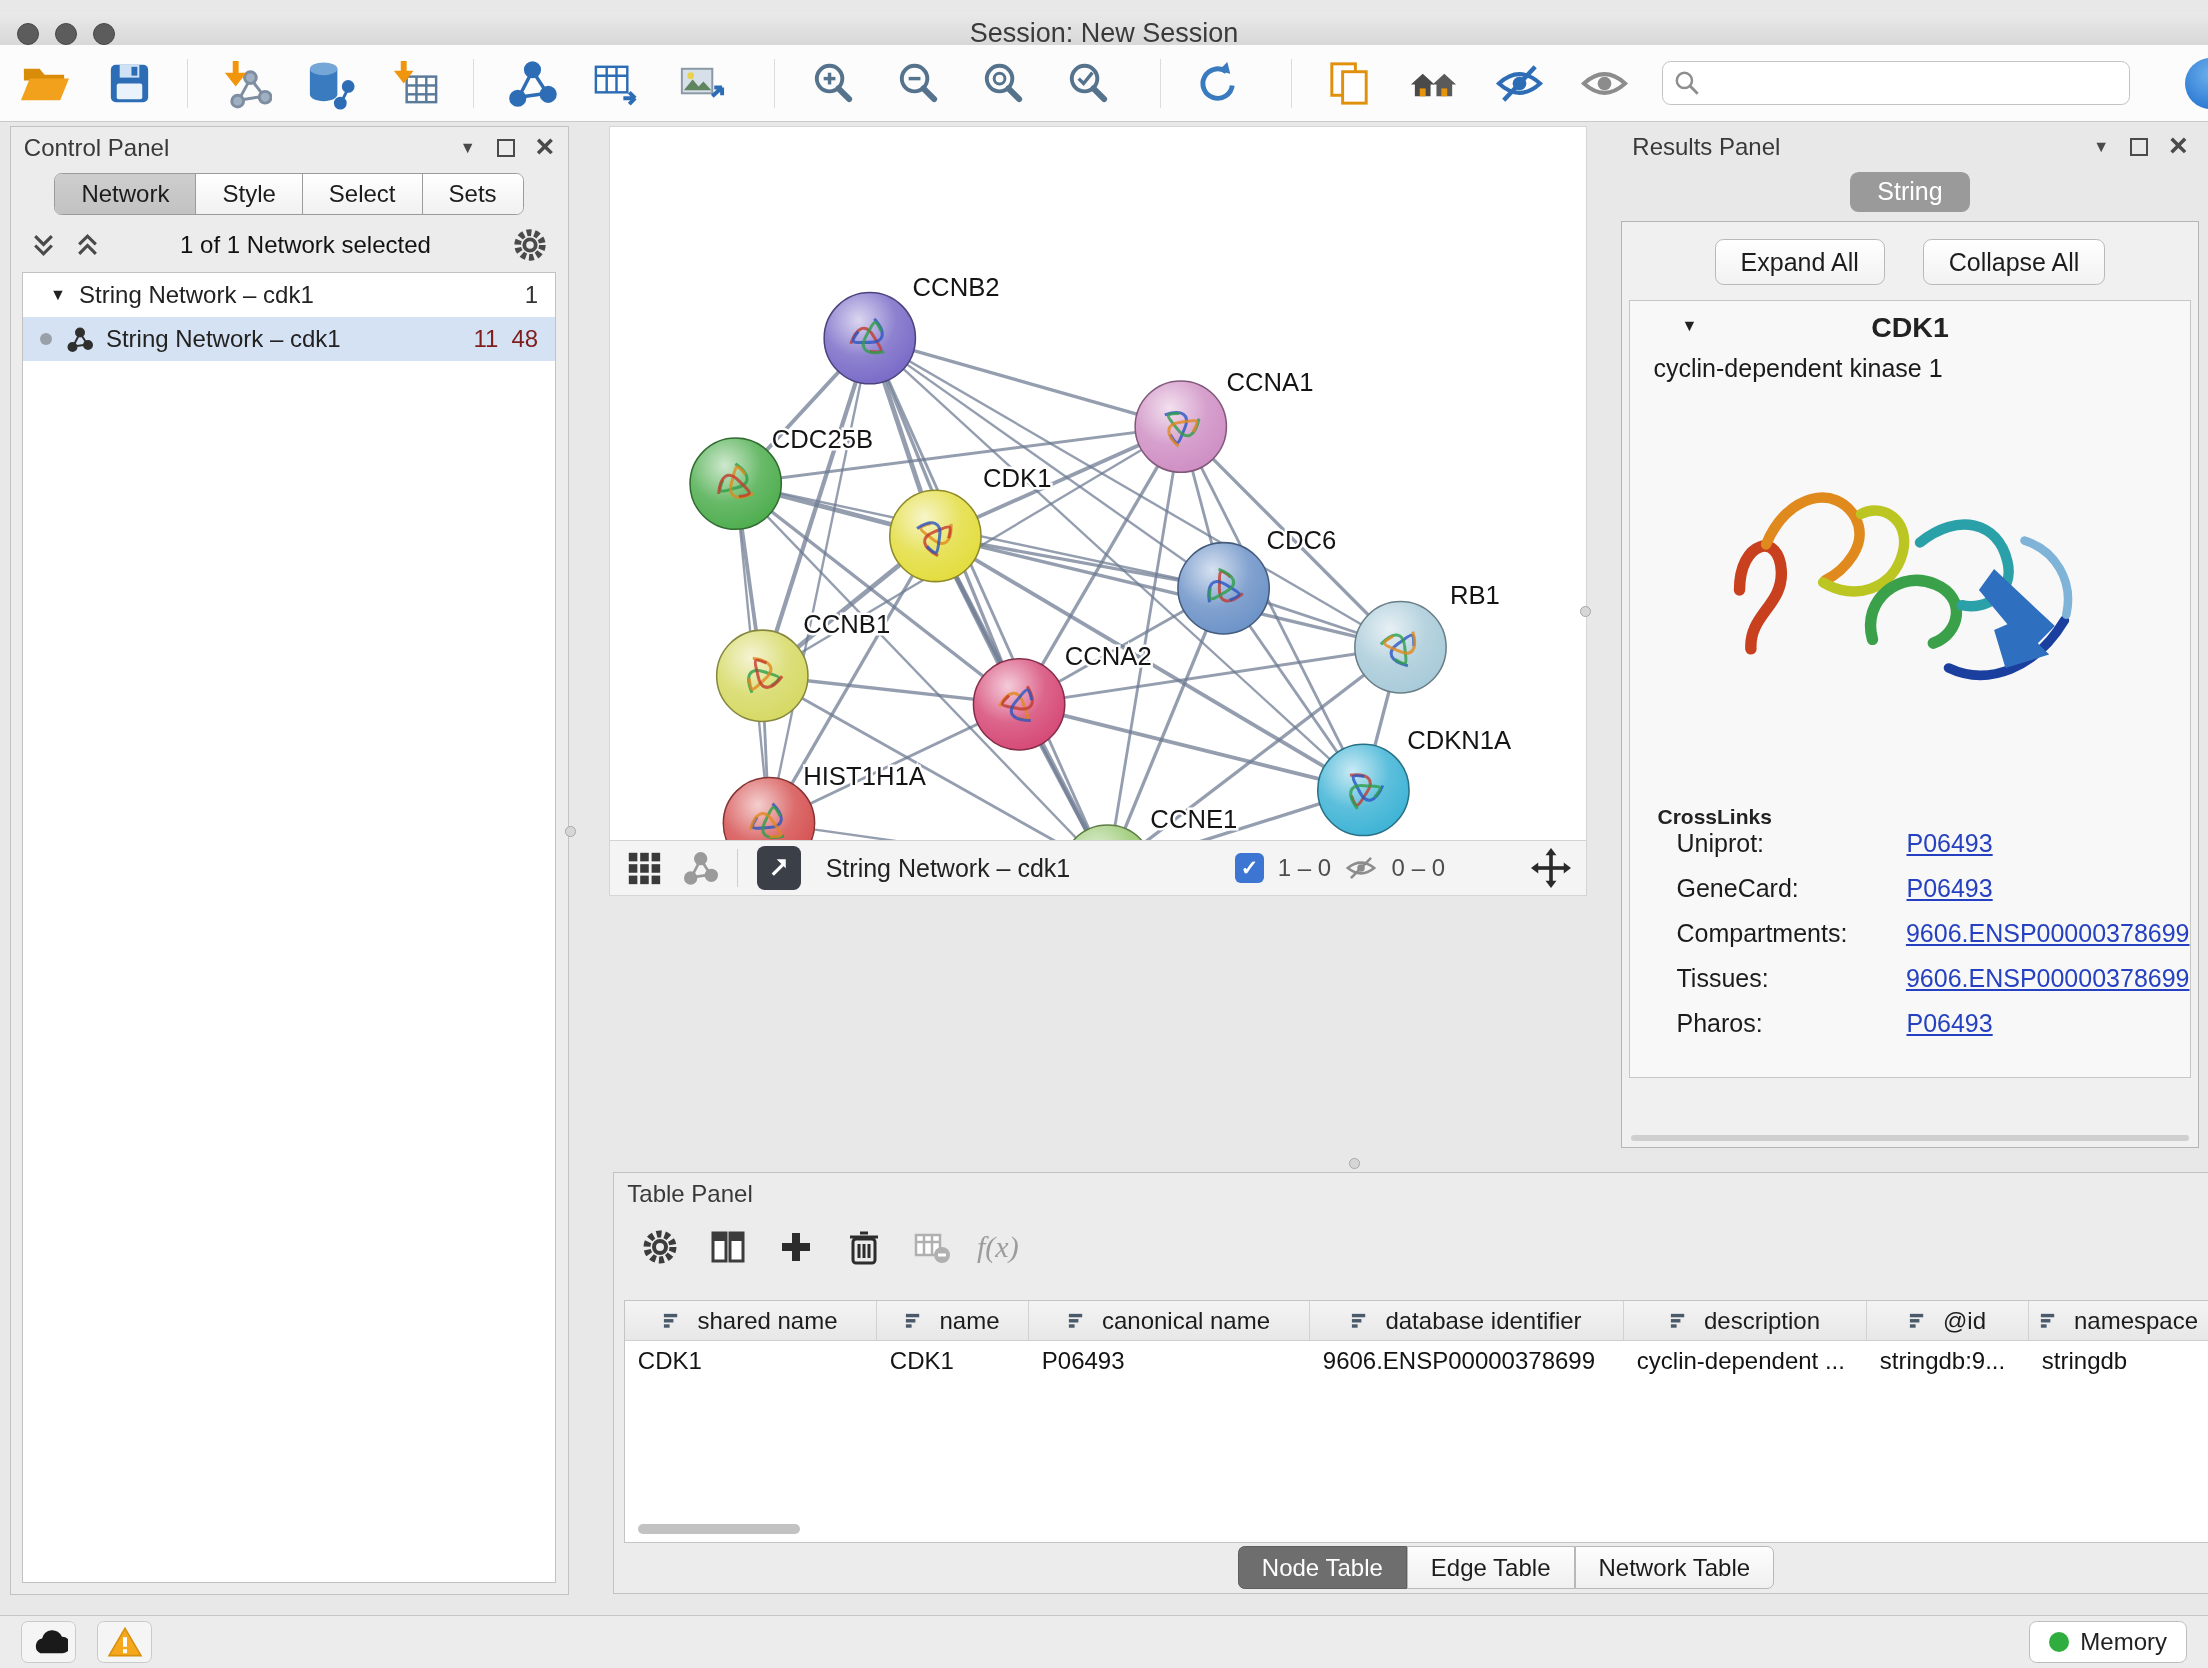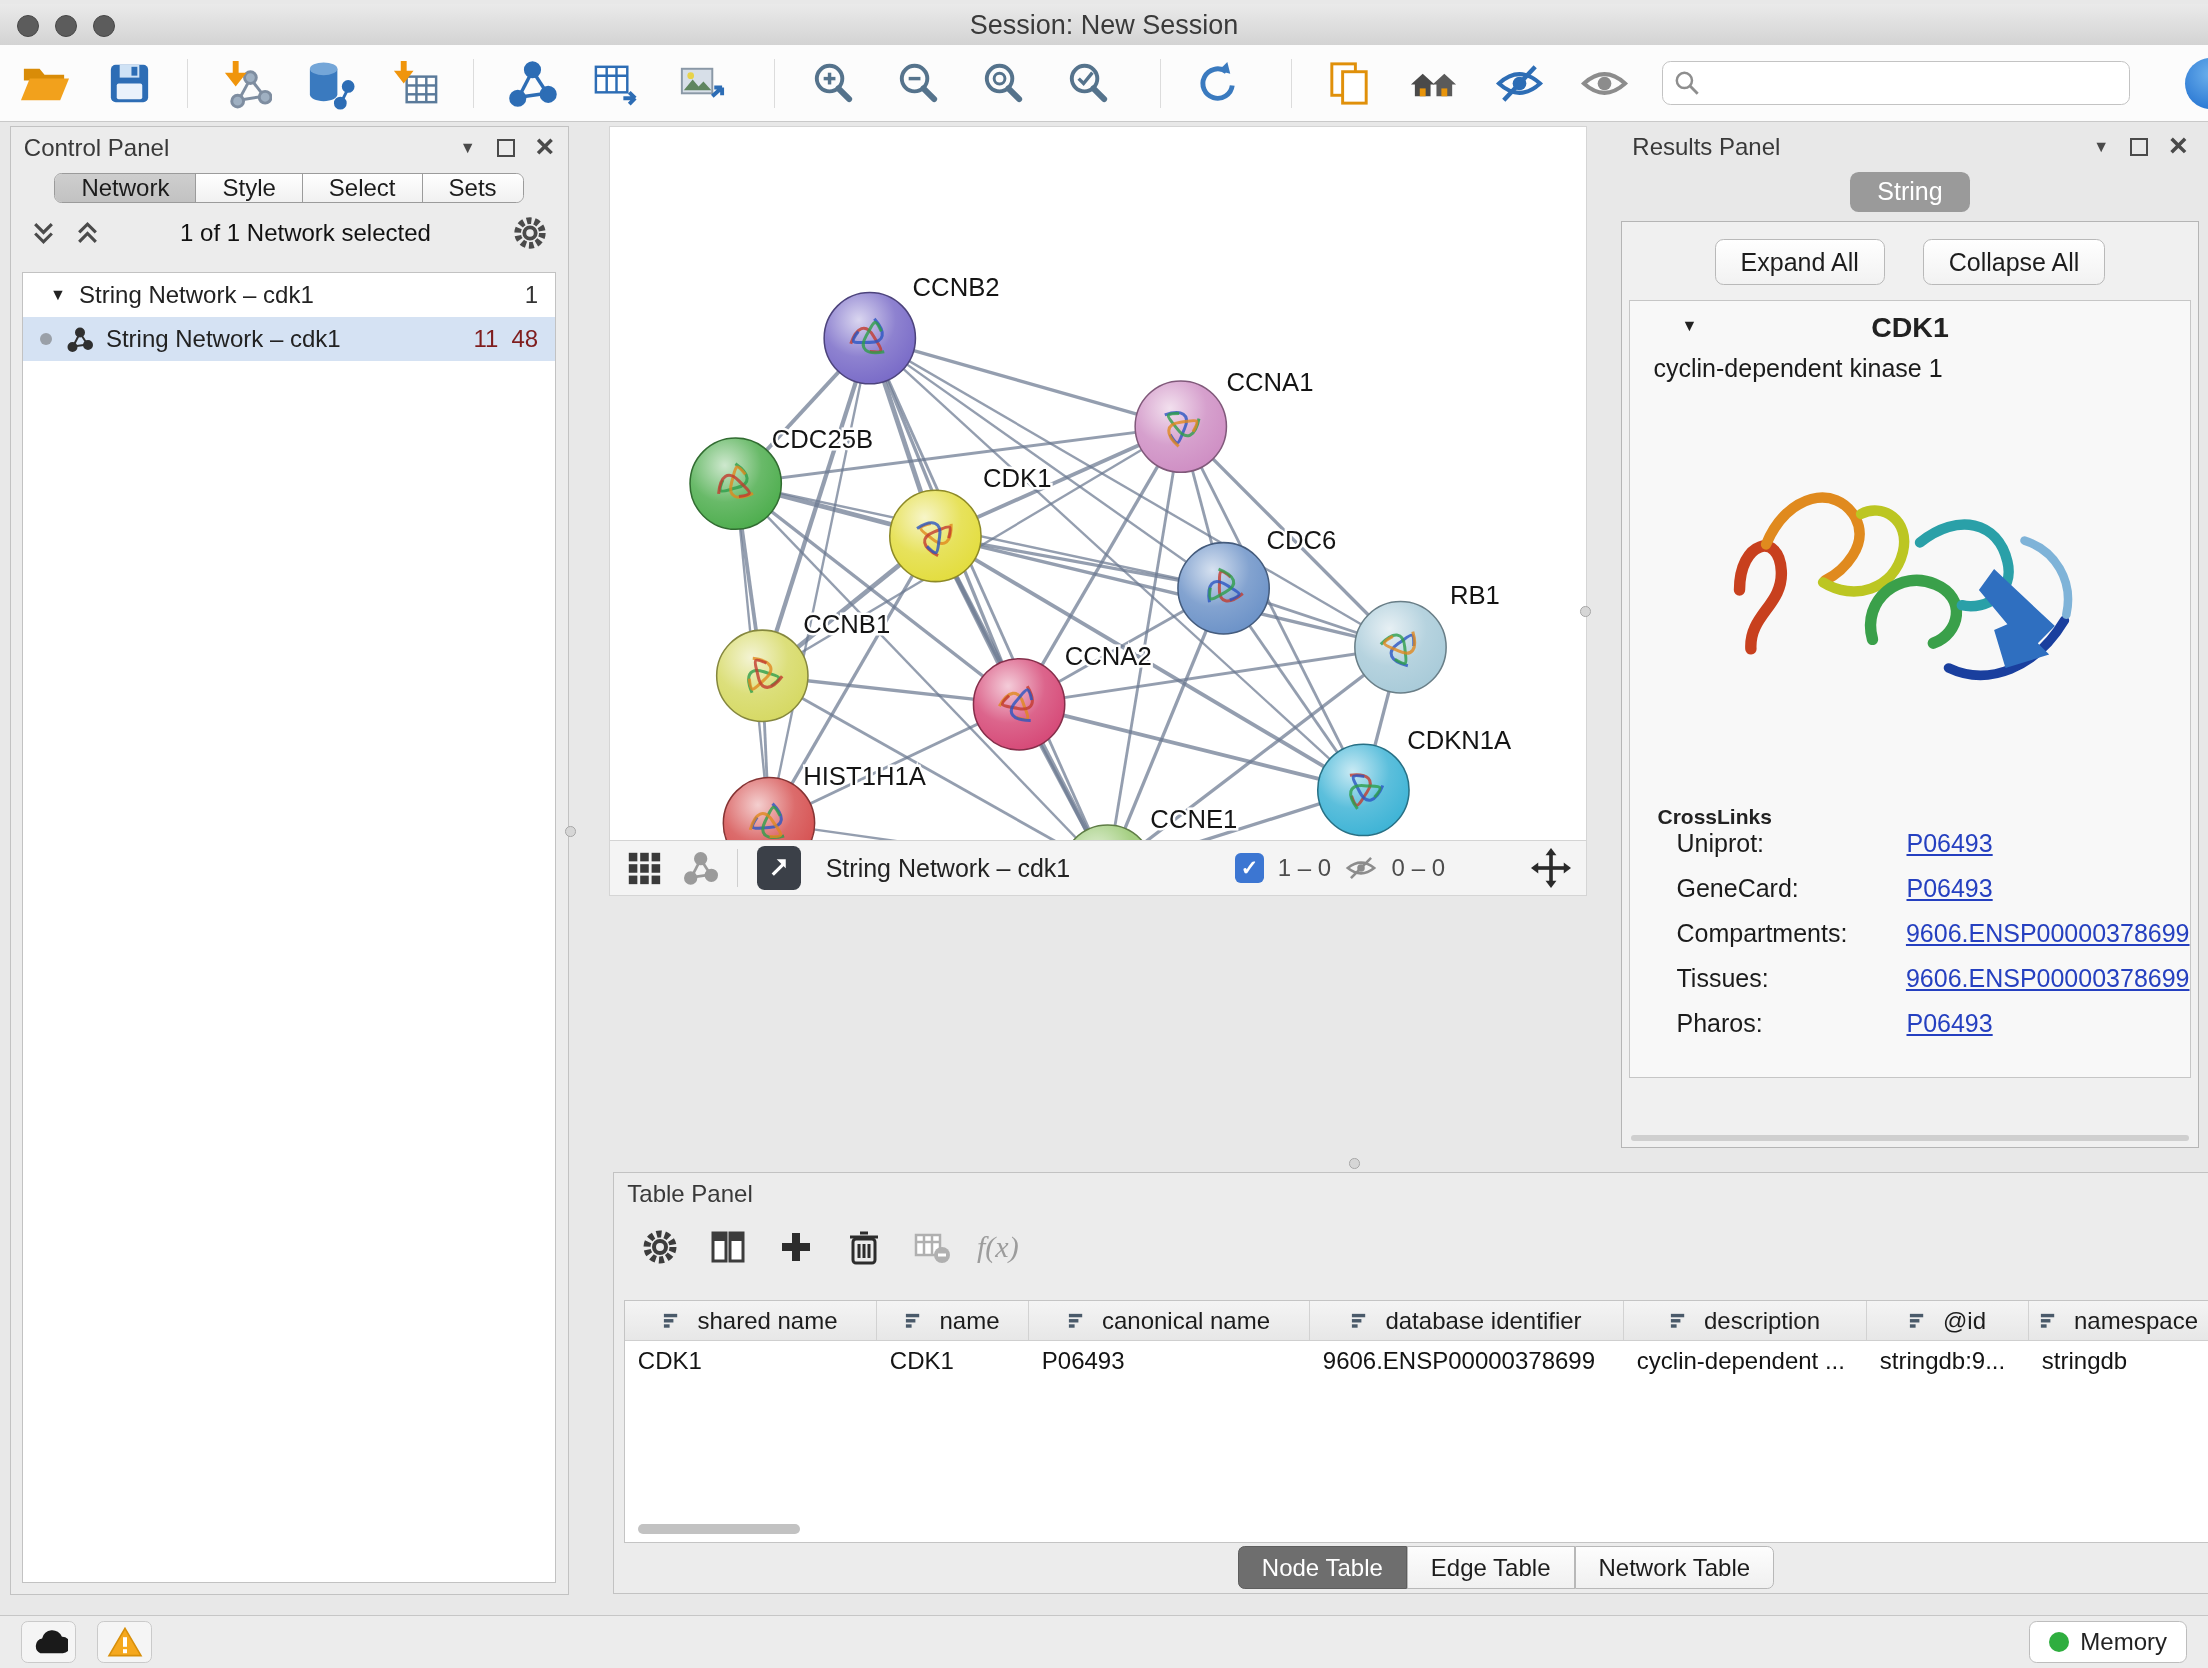--- a/index.html
+++ b/index.html
@@ -1,20 +1,20 @@
 <!DOCTYPE html>
 <html style="font-size:15px"><head>
 <meta charset="utf-8">
 <style>
   *{margin:0;padding:0;box-sizing:border-box}
   html,body{width:2208px;height:1668px;overflow:hidden}
   body{font-family:"Liberation Sans",sans-serif;font-size:24px;color:#222;background:#e8e8e8;position:relative}
 
   
-  .titlebar{position:absolute;left:0;top:4px;width:100%;height:44px;background:linear-gradient(#eaeaea,#d2d2d2);border-bottom:1px solid #aaa;display:flex;align-items:center;justify-content:center}
+  .titlebar{position:absolute;left:0;top:12px;width:100%;height:44px;background:linear-gradient(#eaeaea,#d2d2d2);border-bottom:1px solid #aaa;display:flex;align-items:center;justify-content:center}
   .traffic{position:absolute;left:17px;top:0;height:100%;display:flex;align-items:center;gap:16px}
   .light{width:22px;height:22px;border-radius:50%;background:#5c5c5c;border:1px solid #474747}
   .win-title{font-size:27px;color:#3a3a3a}
 
   
   .toolbar{position:absolute;left:0;top:45px;width:100%;height:77px;background:#fcfcfc;border-bottom:1px solid #c9c9c9;display:flex;align-items:center;padding:0 17px;gap:30px}
   .icon-btn{width:55px;height:55px;display:flex;align-items:center;justify-content:center;flex:0 0 auto}
   .tb-sep{width:1px;height:49px;background:#dcdcdc;flex:0 0 auto}
   .grp{margin-left:15px}
   .search-wrap{margin-left:auto;position:relative;flex:0 0 auto}
@@ -24,21 +24,21 @@
 
   
   .panel-header{height:42px;display:flex;align-items:center;padding:0 13.3px;font-size:24px;color:#393939}
   .panel-controls{margin-left:auto;display:flex;align-items:center;gap:21px;color:#4a4a4a}
   .tri{font-size:16px;line-height:1;cursor:default}
   .float-box{width:18px;height:18px;border:2.4px solid #4a4a4a;display:inline-block}
   .close-x{font-size:32px;font-weight:bold;line-height:1;margin-top:-3.8px}
 
   
   .control-panel{position:absolute;left:9.5px;top:126px;width:559px;height:1469px;background:#ececec;border:1px solid #c2c2c2}
-  .seg{display:flex;border:1px solid #9b9b9b;border-radius:7.6px;overflow:hidden;background:#f7f7f7;height:30px;width:max-content;margin:3.8px auto 7.6px}
+  .seg{display:flex;border:1px solid #9b9b9b;border-radius:7.6px;overflow:hidden;background:#f7f7f7;height:42px;width:max-content;margin:3.8px auto 7.6px}
   .seg-item{padding:0 26px;display:flex;align-items:center;font-size:24px;color:#1c1c1c;border-right:1px solid #9b9b9b;background:linear-gradient(#ffffff,#f1f1f1)}
   .seg-item:last-child{border-right:none}
   .seg-item.selected{background:linear-gradient(#cecece,#c2c2c2)}
   .tree-toolbar{height:46px;display:flex;align-items:center;padding:0 19px;gap:17px}
   .tree-toolbar .status{flex:1;text-align:center;color:#111}
   .tree-box{position:absolute;left:11.4px;right:11.4px;top:145px;bottom:11.4px;background:#fff;border:1px solid #c2c2c2;overflow:hidden}
   .tree-row{height:44px;display:flex;align-items:center;padding:0 17px;gap:13.3px;font-size:24px}
   .tree-row.root{padding-left:27px}
   .tree-row.selected{background:#d5e2f3}
   .tree-count{margin-left:auto;color:#333}

